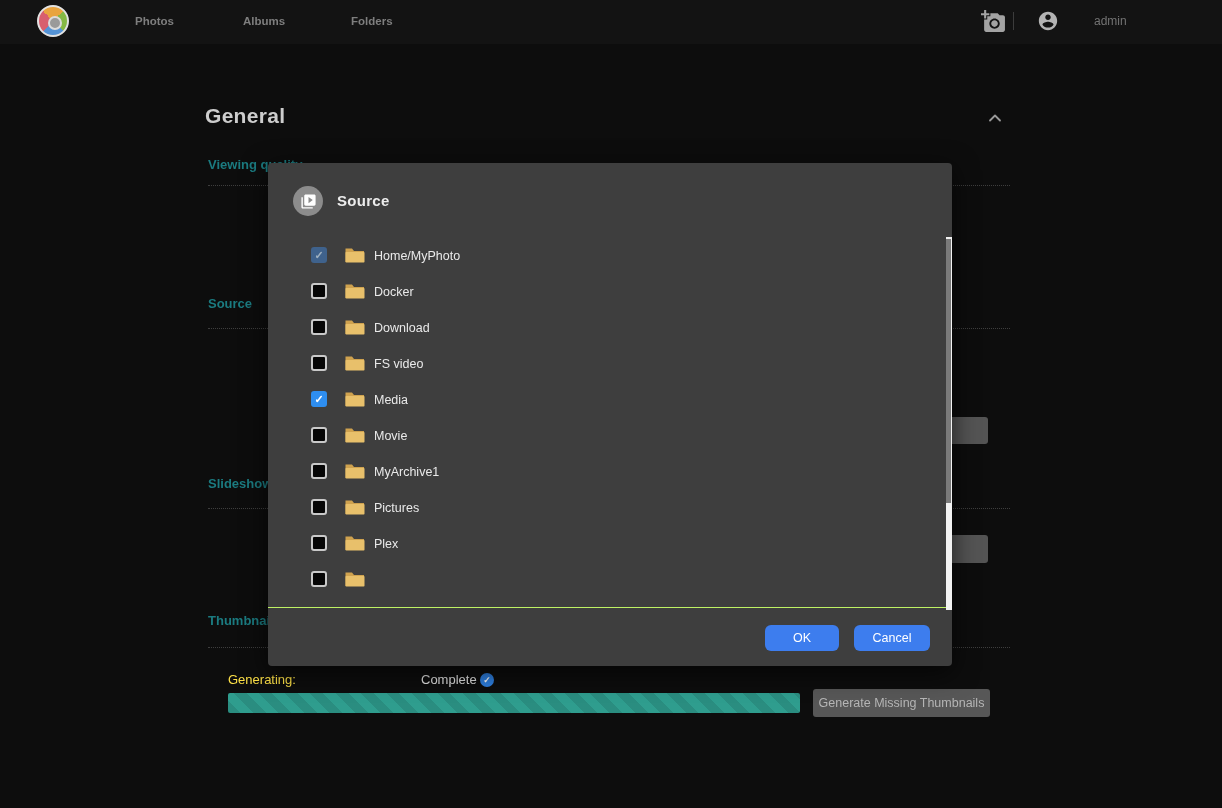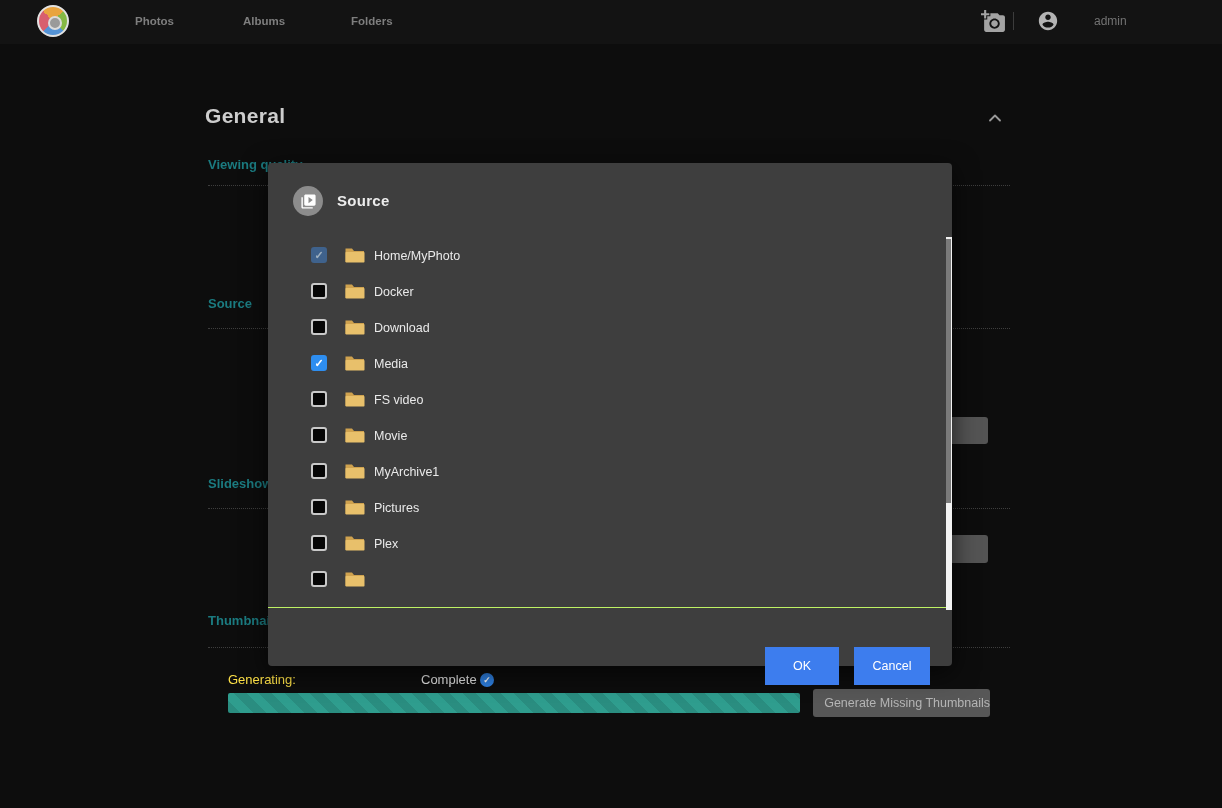--- a/index.html
+++ b/index.html
@@ -43,21 +43,21 @@
     background:#2e7fe0; color:#fff; font-size:9px; font-weight:bold; text-align:center; line-height:14px;
   }
   .progress {
     position:absolute; left:228px; top:693px; width:572px; height:20px; border-radius:2px;
     background:#2f9d8e;
     background-image:repeating-linear-gradient(45deg, rgba(0,0,0,0.10) 0 9px, transparent 9px 18px);
   }
   .gen-btn {
     position:absolute; left:813px; top:689px; width:177px; height:28px;
     background:#575757; border:none; border-radius:3px; color:#b5b5b5; font-size:12.5px;
-    font-family:"Liberation Sans", sans-serif; cursor:pointer;text-align:right;
+    font-family:"Liberation Sans", sans-serif; cursor:pointer;
   }
   
   .modal {
     position:absolute; left:268px; top:163px; width:684px; height:503px;
     background:#3e3e3e; border-radius:4px; box-shadow:0 6px 26px rgba(0,0,0,0.65); z-index:10;
   }
   .modal-header-icon {
     position:absolute; left:25px; top:23px; width:30px; height:30px; border-radius:50%;
     background:#8c8c8c; display:flex; align-items:center; justify-content:center;
   }
@@ -76,22 +76,22 @@
     content:"\2713"; position:absolute; left:0; top:0; width:12px; height:12px;
     color:#fff; font-size:11px; font-weight:bold; line-height:12px; text-align:center;
   }
   .checkbox.checked.disabled { background:#3f628c; border-color:#3f628c; }
   .checkbox.checked.disabled::after { color:#9fb0bf; }
   .folder-icon { position:absolute; left:77px; top:10px; width:20px; height:16px; }
   .folder-label { position:absolute; left:106px; top:12px; font-size:12.5px; color:#eaeaea; }
   .scroll-track { position:absolute; left:678px; top:74px; width:6px; height:373px; background:#f2f2f2; z-index:3; }
   .scroll-thumb { position:absolute; left:0; top:2px; width:5px; height:264px; background:#7a7a7a; cursor:grab; }
   .modal-btn {
-    position:absolute; top:484px; height:38px; background:#3d7dee; color:#fff;
-    border:none; border-radius:0; font-size:12.5px; font-family:"Liberation Sans", sans-serif; cursor:pointer;
+    position:absolute; top:462px; height:26px; background:#3d7dee; color:#fff;
+    border:none; border-radius:6px; font-size:12.5px; font-family:"Liberation Sans", sans-serif; cursor:pointer;
   }
   .ok-btn { left:497px; width:74px; }
   .cancel-btn { left:586px; width:76px; }
   svg { display:block; }
 </style>
 </head>
 <body>
 
 <div class="app">
 
@@ -176,39 +176,39 @@
     <span class="folder-icon">
       <svg width="20" height="16" viewBox="0 0 20 16">
         <path d="M0.5 1.5 h6.5 l2 2.5 h10 v11 h-18.5 z" fill="#cfa24f"></path>
         <rect x="0.5" y="5" width="19" height="10.5" rx="0.8" fill="#e8c06b"></rect>
       </svg>
     </span>
     <span class="folder-label">Download</span>
   </div>
 
   <div class="folder-row">
+    <span class="checkbox"></span>
+    <span class="folder-icon">
+      <svg width="20" height="16" viewBox="0 0 20 16">
+        <path d="M0.5 1.5 h6.5 l2 2.5 h10 v11 h-18.5 z" fill="#cfa24f"></path>
+        <rect x="0.5" y="5" width="19" height="10.5" rx="0.8" fill="#e8c06b"></rect>
+      </svg>
+    </span>
+    <span class="folder-label">FS video</span>
+  </div>
+
+  <div class="folder-row">
     <span class="checkbox checked"></span>
     <span class="folder-icon">
       <svg width="20" height="16" viewBox="0 0 20 16">
         <path d="M0.5 1.5 h6.5 l2 2.5 h10 v11 h-18.5 z" fill="#cfa24f"></path>
         <rect x="0.5" y="5" width="19" height="10.5" rx="0.8" fill="#e8c06b"></rect>
       </svg>
     </span>
     <span class="folder-label">Media</span>
-  </div>
-
-  <div class="folder-row">
-    <span class="checkbox"></span>
-    <span class="folder-icon">
-      <svg width="20" height="16" viewBox="0 0 20 16">
-        <path d="M0.5 1.5 h6.5 l2 2.5 h10 v11 h-18.5 z" fill="#cfa24f"></path>
-        <rect x="0.5" y="5" width="19" height="10.5" rx="0.8" fill="#e8c06b"></rect>
-      </svg>
-    </span>
-    <span class="folder-label">FS video</span>
   </div>
 
   <div class="folder-row">
     <span class="checkbox"></span>
     <span class="folder-icon">
       <svg width="20" height="16" viewBox="0 0 20 16">
         <path d="M0.5 1.5 h6.5 l2 2.5 h10 v11 h-18.5 z" fill="#cfa24f"></path>
         <rect x="0.5" y="5" width="19" height="10.5" rx="0.8" fill="#e8c06b"></rect>
       </svg>
     </span>

